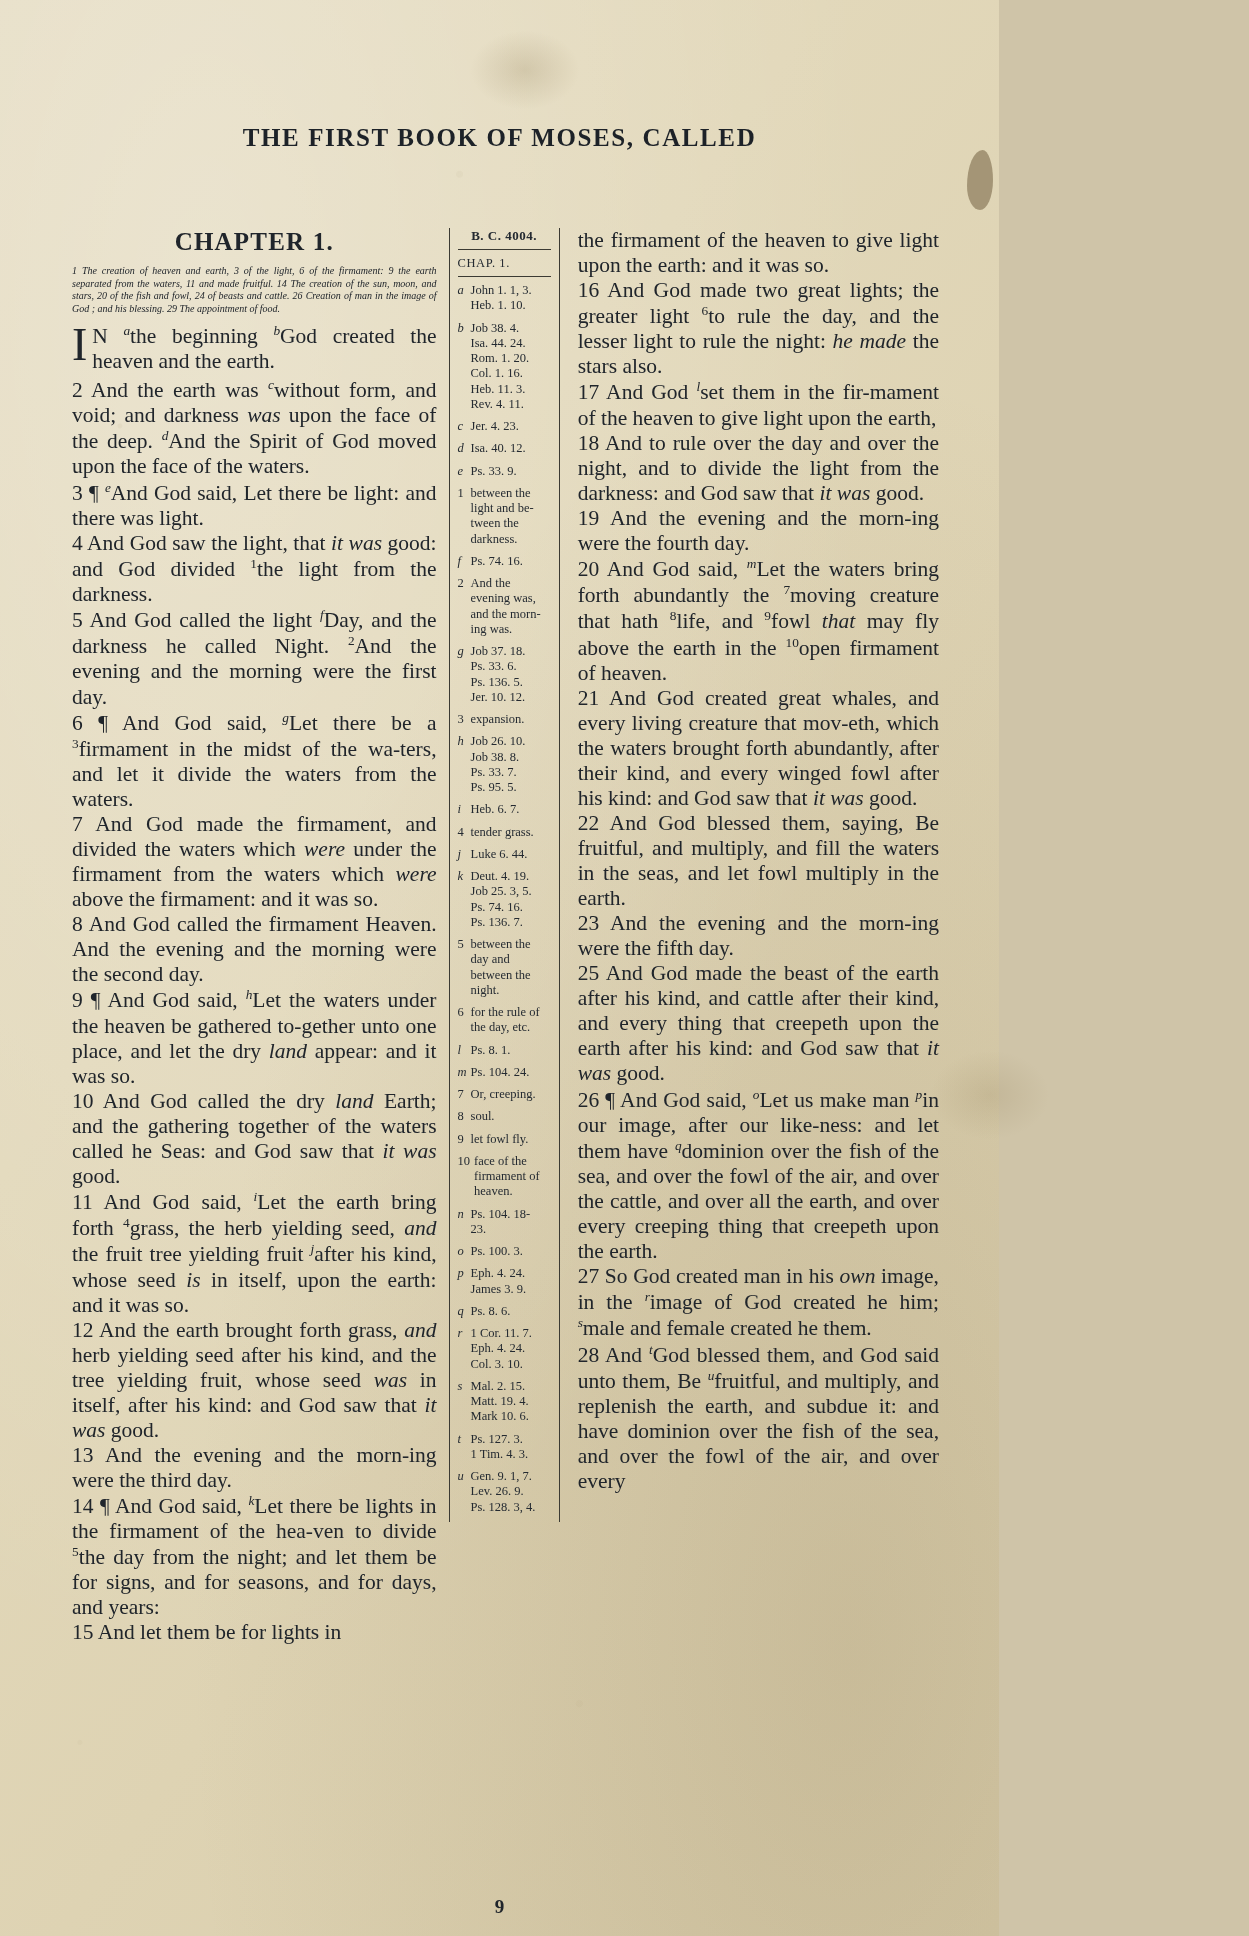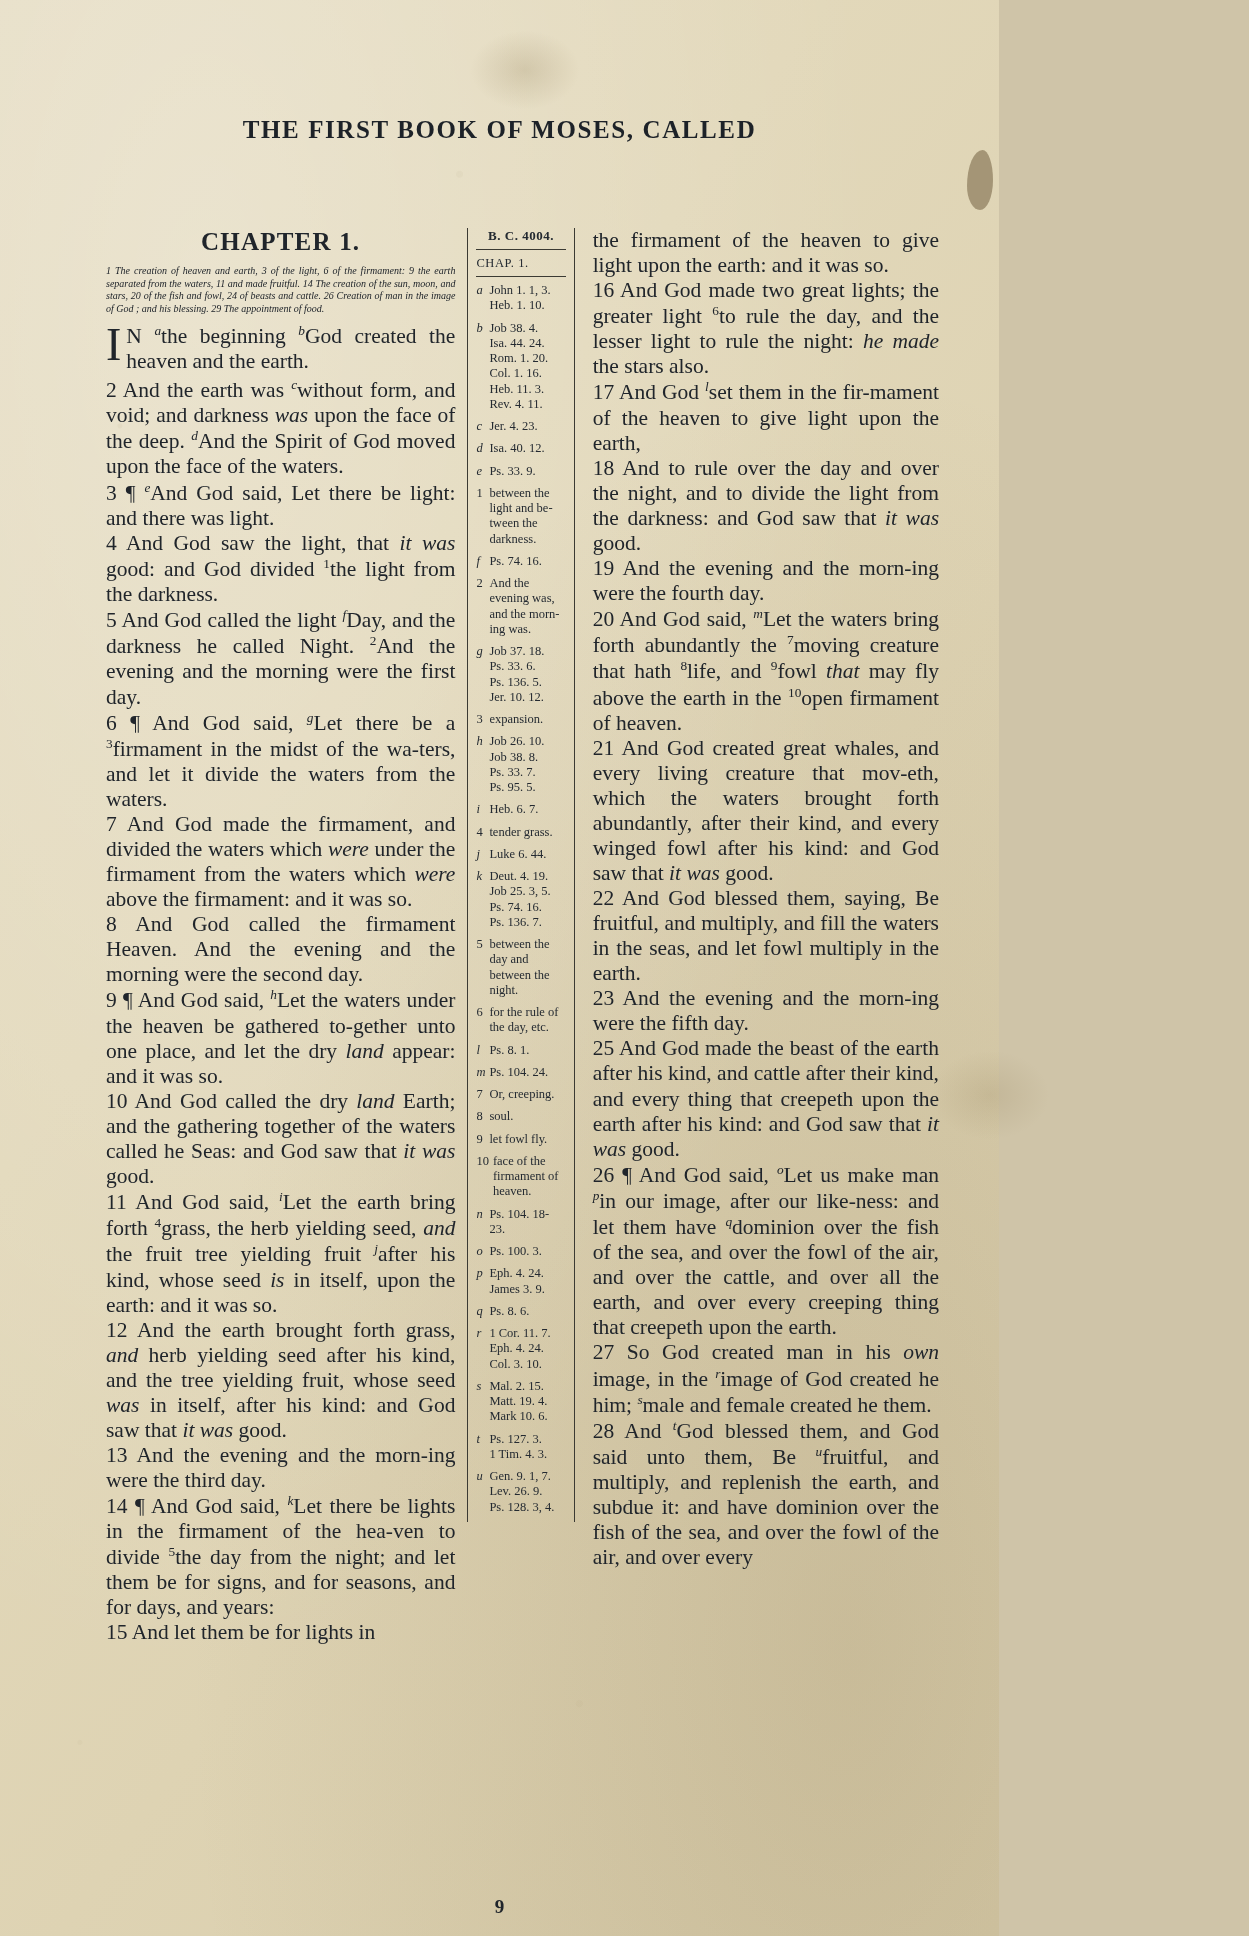--- a/index.html
+++ b/index.html
@@ -16,21 +16,21 @@
   }
   .page {
     position: relative;
     width: 999px;
     height: 1936px;
     background:
       radial-gradient(ellipse at 20% 15%, rgba(255,255,255,0.25), rgba(255,255,255,0) 60%),
       radial-gradient(ellipse at 85% 85%, rgba(120,100,60,0.18), rgba(255,255,255,0) 55%),
       linear-gradient(125deg, #e5dcc2 0%, #e2d8ba 35%, #ded3b3 60%, #d8ccaa 100%);
     box-sizing: border-box;
-    padding: 4px;
+    padding: 12px;
   }
   .grain {
     position: absolute;
     inset: 0;
     pointer-events: none;
     opacity: 0.35;
     background-image:
       radial-gradient(circle at 12% 22%, rgba(150,130,90,0.20) 0 2px, rgba(0,0,0,0) 3px),
       radial-gradient(circle at 46% 9%,  rgba(150,130,90,0.16) 0 3px, rgba(0,0,0,0) 4px),
       radial-gradient(circle at 72% 31%, rgba(150,130,90,0.14) 0 2px, rgba(0,0,0,0) 3px),
@@ -71,21 +71,20 @@
     left: 72px;
     right: 60px;
     bottom: 56px;
     display: flex;
     align-items: flex-start;
   }
   .col-left {
     width: 468px;
     padding-right: 6px;
     box-sizing: border-box;
-    margin-left: 34px;
   }
   .col-notes {
     width: 136px;
     padding: 0 8px;
     box-sizing: border-box;
     font-size: 12.5px;
     line-height: 1.22;
     color: #242a31;
   }
   .col-right {

